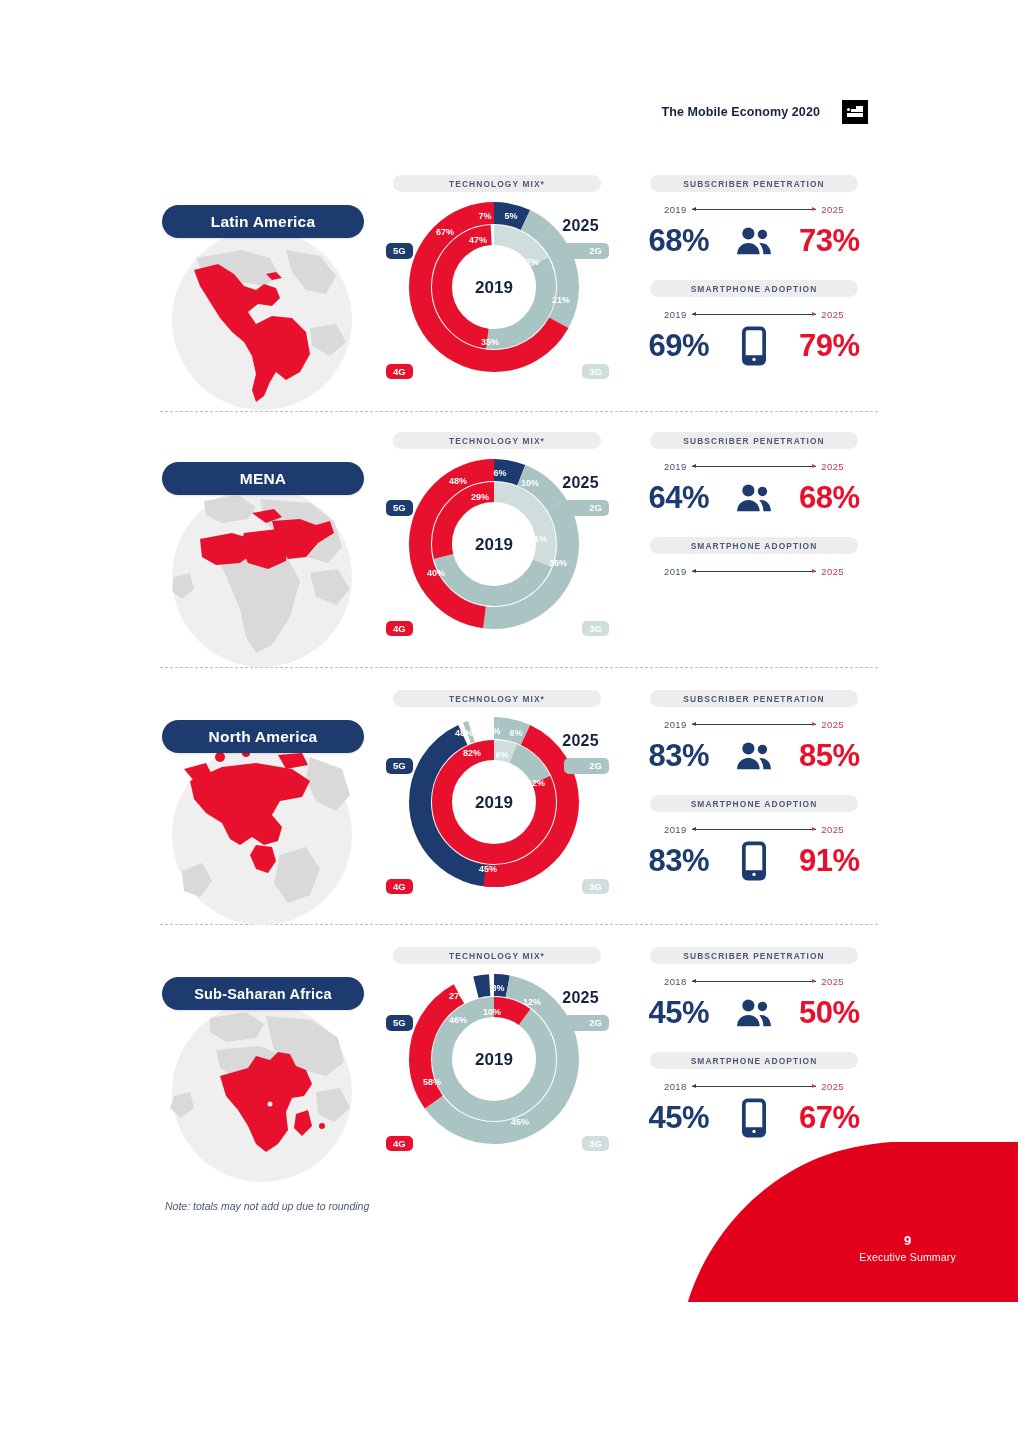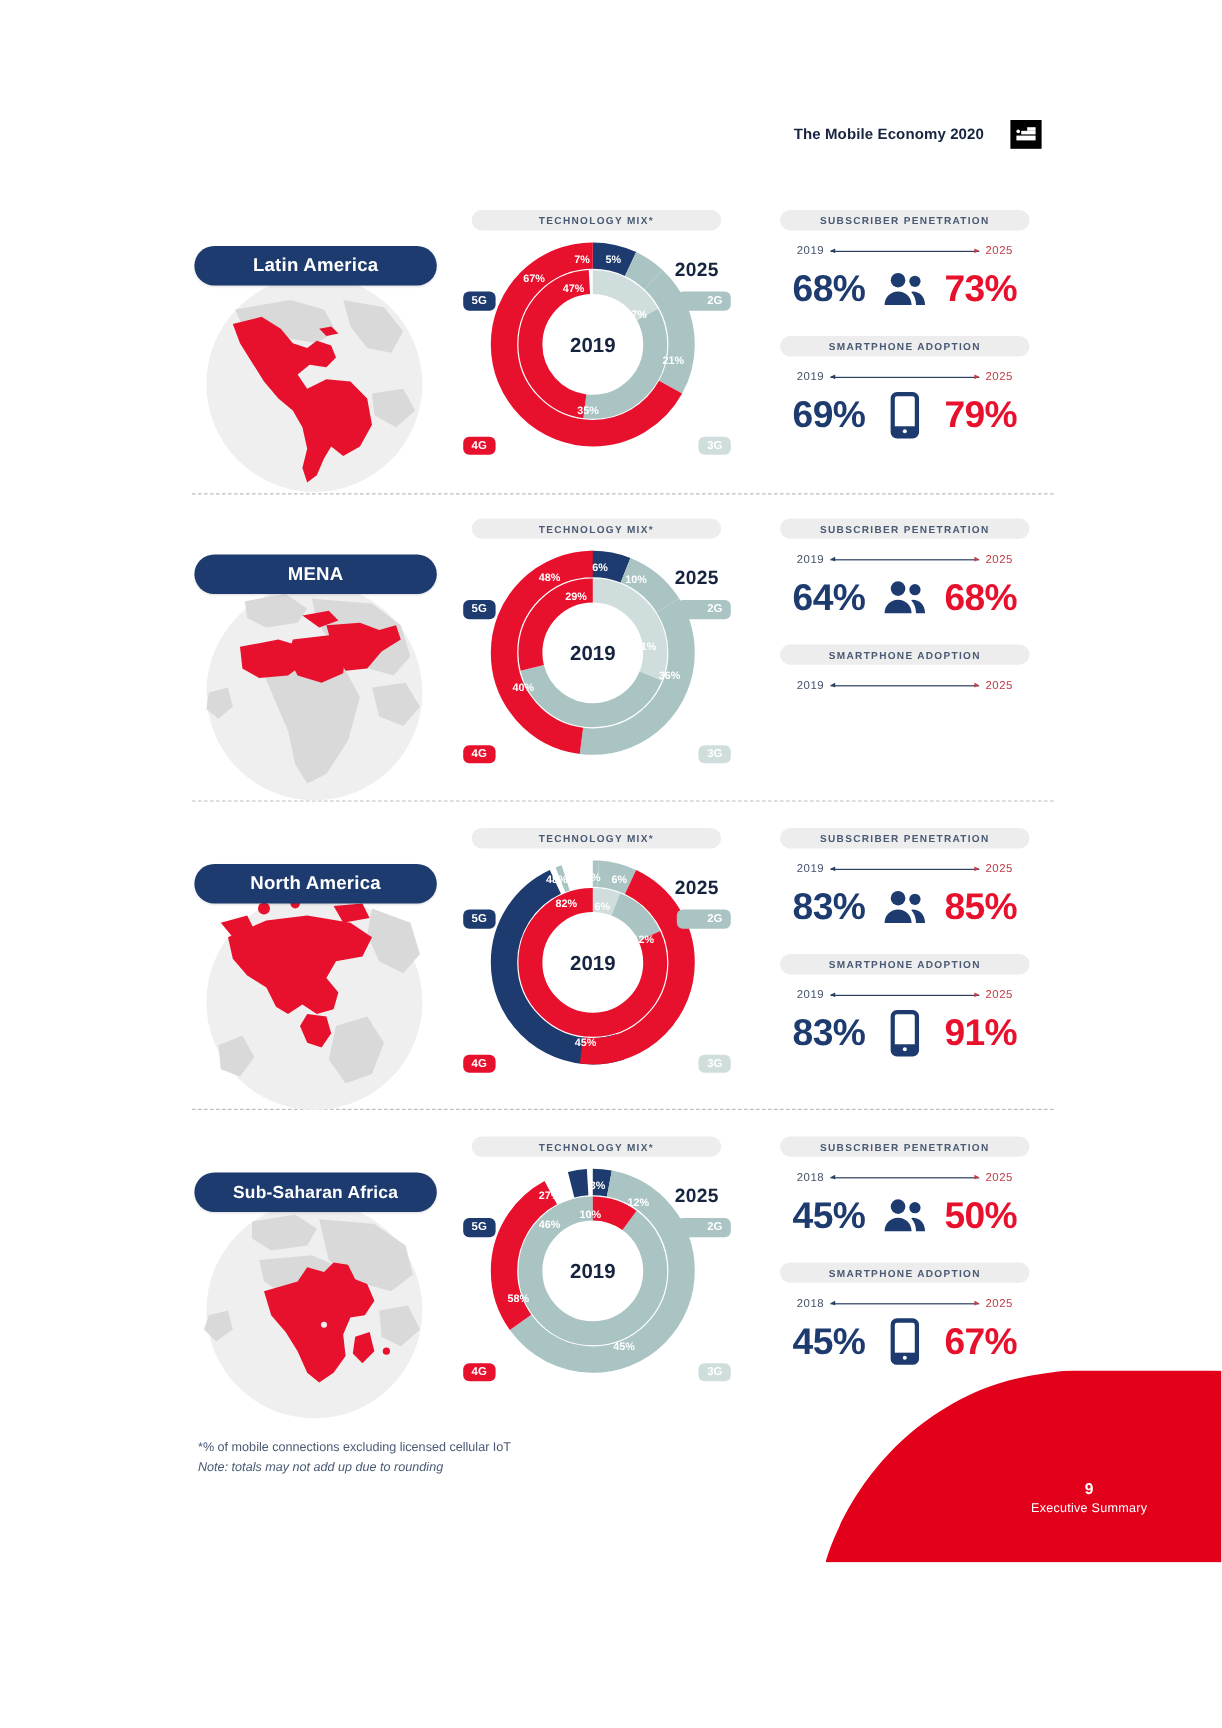--- a/index.html
+++ b/index.html
@@ -106,21 +106,21 @@
     content:"";position:absolute;left:0;top:-2px;width:0;height:0;
     border-top:2.5px solid transparent;border-bottom:2.5px solid transparent;
     border-right:4px solid #2b3f5f;
   }
   .arrow:after{
     content:"";position:absolute;right:0;top:-2px;width:0;height:0;
     border-top:2.5px solid transparent;border-bottom:2.5px solid transparent;
     border-left:4px solid #c23b45;
   }
   .stat-row{
-    display:flex;align-items:center;justify-content:center;gap:12px;
+    display:flex;align-items:center;justify-content:center;gap:24px;
     margin-top:1px;height:48px;
   }
   .big-now{font-size:31px;font-weight:bold;color:#1d3b6e;letter-spacing:-.5px;}
   .big-fut{font-size:31px;font-weight:bold;color:#e8112d;letter-spacing:-.5px;}
   .stat-icon{width:42px;height:38px;display:flex;align-items:center;justify-content:center;}
   .stat-icon svg{display:block;}
 
   
   .footnote{
     position:absolute;left:165px;top:1198px;width:420px;
@@ -564,21 +564,20 @@
                 <circle cx="13" cy="35.5" r="1.8" fill="#fff"></circle>
               </svg>
           </span>
           <span class="big-fut">67%</span>
         </div>
       </div>
     </div>
   </div>
 
   <div class="footnote">
-    <div>*% of mobile connections excluding licensed cellular IoT</div>
     <div class="note">Note: totals may not add up due to rounding</div>
   </div>
 
   <div class="swoosh">
     <svg viewBox="0 0 330 160" width="330" height="160">
       <path d="M330 0 L330 160 L0 160 C0 160 25 60 130 16 C190 -8 270 -2 330 0 Z" fill="#e3001b"></path>
     </svg>
   </div>
   <div class="swoosh-text">
     <div class="pg-num">9</div>

